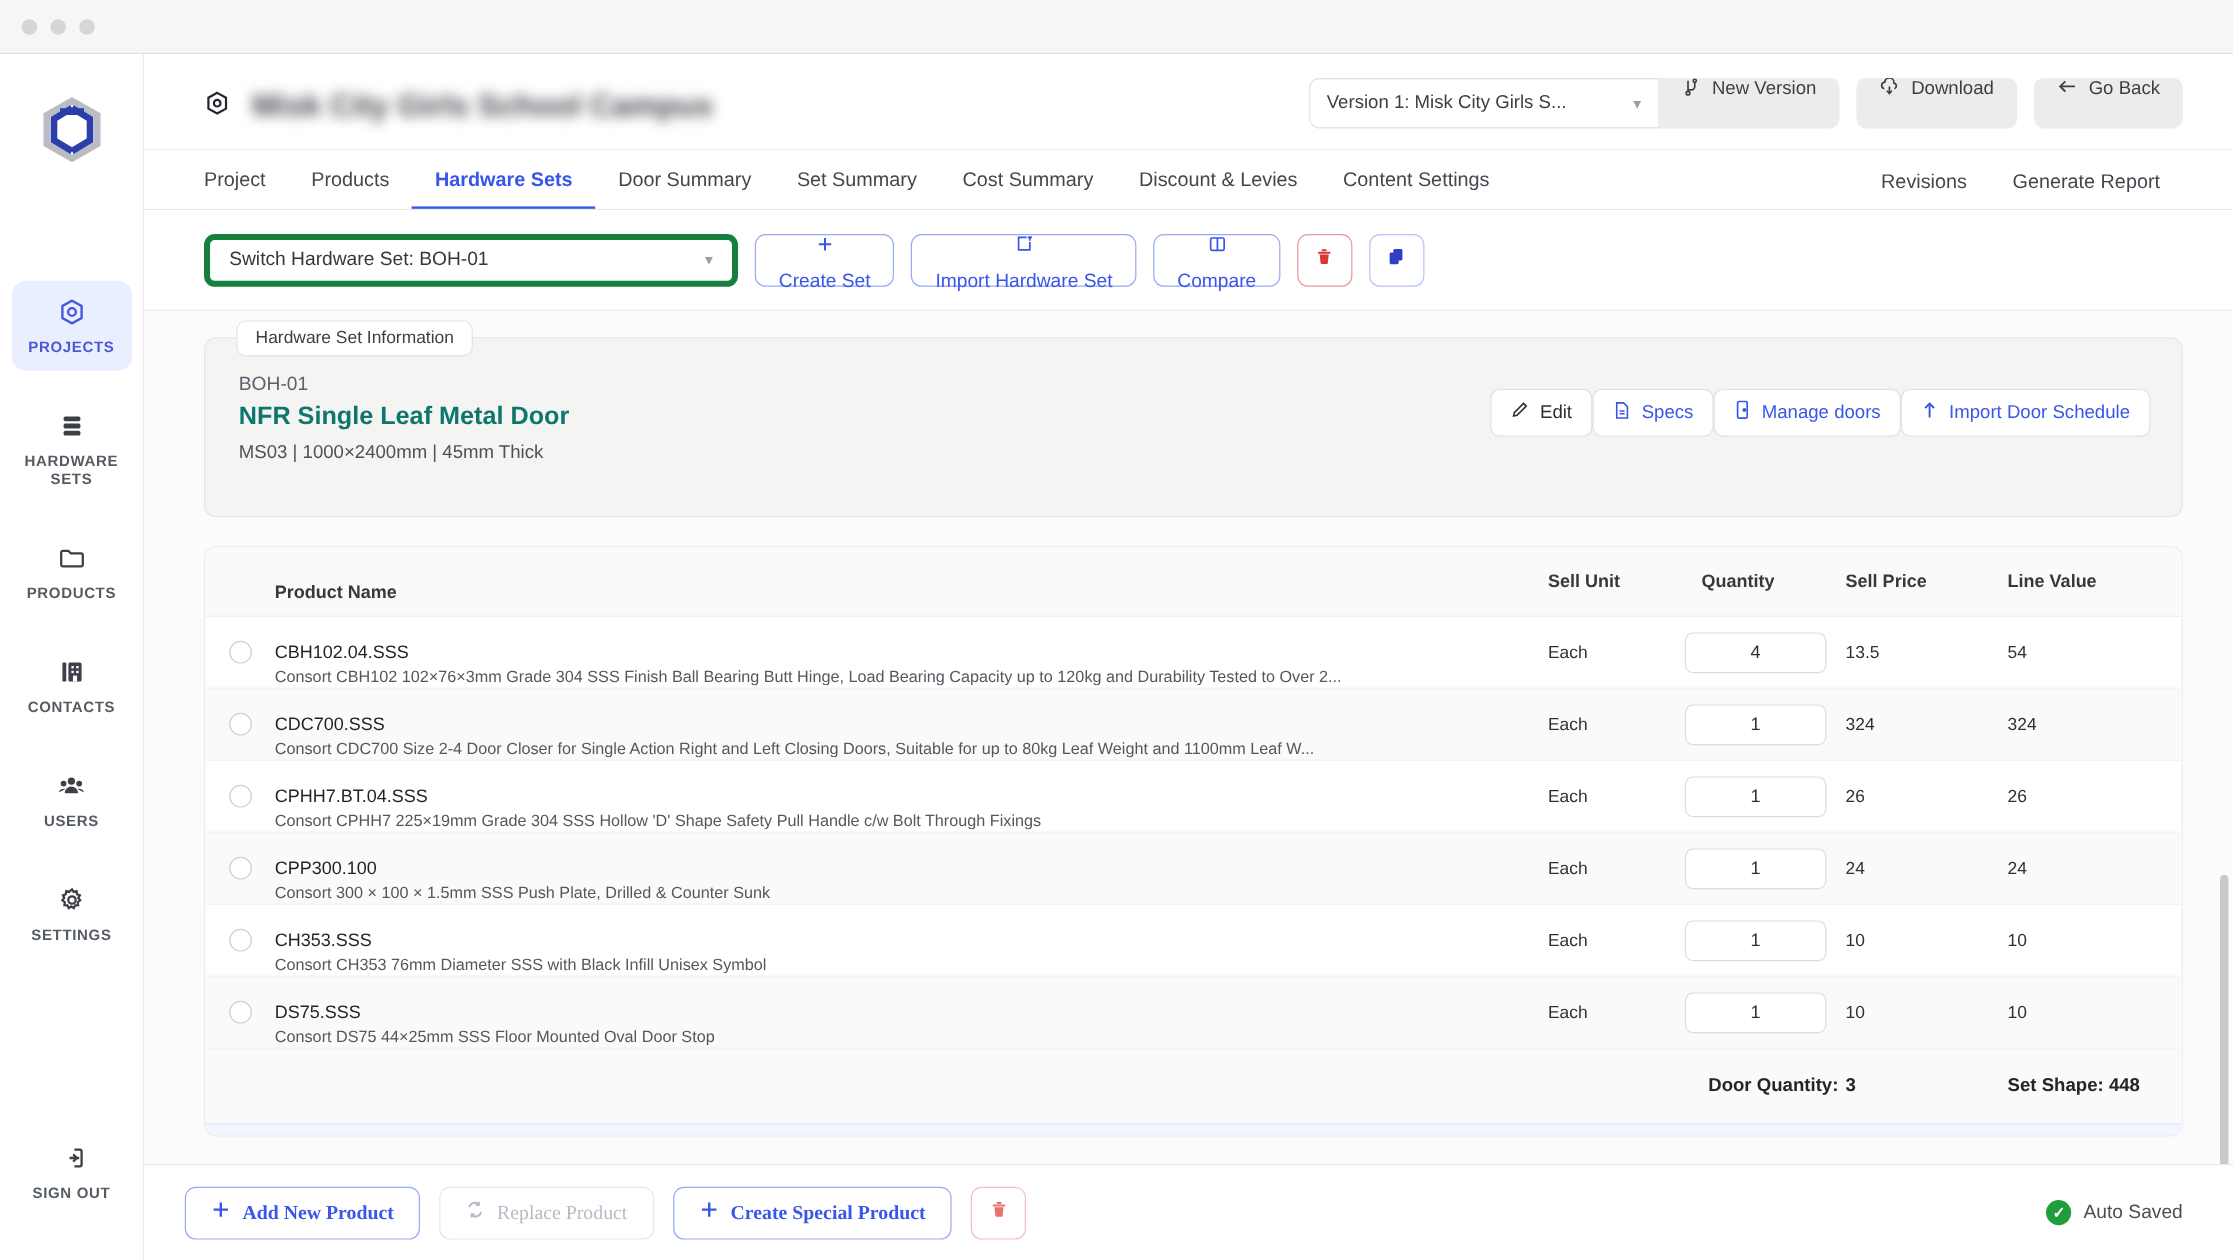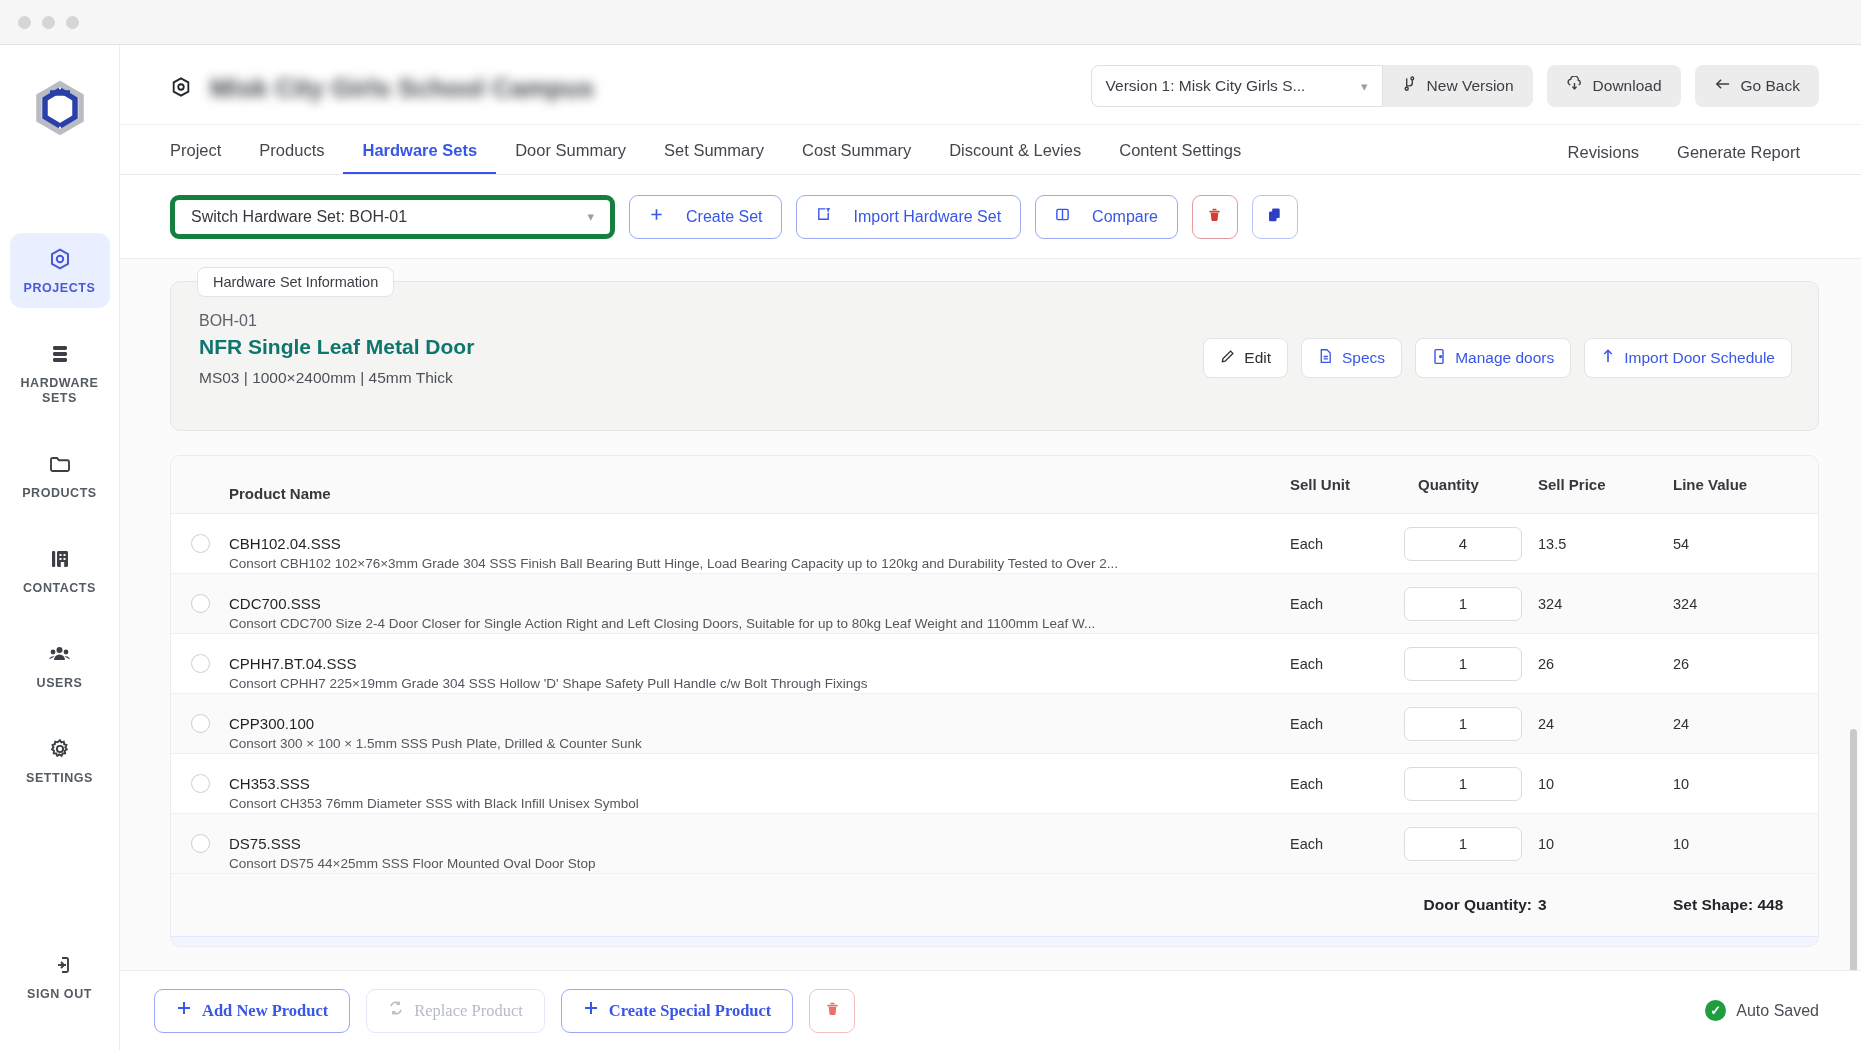--- a/index.html
+++ b/index.html
@@ -50,21 +50,21 @@
     filter: blur(5.5px); user-select:none;
   }
   .topbar-right { position:absolute; right:42px; top:20px; display:flex; align-items:center; }
   .version-select {
     width:292px; height:42px; background:#fff; border:1px solid #e0e0e0;
     border-radius:8px 0 0 8px; display:flex; align-items:center;
     padding:0 14px; font-size:15.5px; color:#3b3f45; justify-content:space-between;
   }
   .btn-grey {
     height:42px; background:#ececec; border:none; border-radius:8px;
-    display:flex; align-items:center; gap:10px; padding:0 19px;
+    display:flex; align-items:flex-start; gap:10px; padding:0 19px;
     font-size:15.5px; color:#3b3f45; cursor:pointer;
     font-family:"Liberation Sans", sans-serif;
   }
   .btn-newver { border-radius:0 8px 8px 0; }
   .topbar-right .btn-grey + .btn-grey { margin-left:14px; }
 
   
   .tabrow {
     position:relative; height:50px; border-bottom:1px solid #e9e9e9;
     display:flex; align-items:flex-end; padding:0 42px 0 50px;gap:12px;
@@ -84,23 +84,24 @@
     height:84px; display:flex; align-items:center; gap:14px; padding:0 0 0 50px;
     border-bottom:1px solid #ececec;
   }
   .switch-select {
     width:445px; height:44px; background:#fff; border:5px solid #15803d;
     border-radius:9px; display:flex; align-items:center; justify-content:space-between;
     padding:0 16px; font-size:16px; color:#34383e;
   }
   .btn-outline {
     height:44px; border:1px solid #9aa9f7; background:#fff; border-radius:9px;
-    color:#3856e8; font-size:16px; display:flex; align-items:center; gap:22px;
+    color:#3856e8; font-size:16px; display:flex; align-items:center; gap:10px;
     padding:0 19px; cursor:pointer; font-family:"Liberation Sans", sans-serif;
     white-space:nowrap;
+    flex-direction:column;
   }
   .btn-icon-sq {
     width:46px; height:44px; border-radius:9px; background:#fff;
     display:flex; align-items:center; justify-content:center; cursor:pointer;
   }
   .btn-icon-sq.danger { border:1px solid #e79a9a; }
   .btn-icon-sq.primary { border:1px solid #b9c3f9; }
 
   
   .content { position:relative; height:742px; background:#fbfbfb; padding:22px 42px 0 50px; overflow:hidden; }
@@ -110,21 +111,21 @@
     background:#f4f4f3; height:150px; padding:30px 26px 0 28px;
   }
   .info-legend {
     position:absolute; top:-15px; left:26px; background:#fff;
     border:1px solid #e3e3e3; border-radius:8px; padding:6px 15px;
     font-size:14.5px; color:#3b3f45;
   }
   .info-code { font-size:16px; color:#5c6169; margin-bottom:5px; }
   .info-name { font-size:21px; font-weight:700; color:#0f766e; margin-bottom:10px; }
   .info-meta { font-size:15.5px; color:#4d5158; }
-  .info-actions { position:absolute; right:26px; top:56px; display:flex; gap:13px; }
+  .info-actions { position:absolute; right:26px; top:42px; display:flex; }
   .btn-white {
     height:40px; background:#fff; border:1px solid #e2e2e2; border-radius:8px;
     display:flex; align-items:center; gap:9px; padding:0 16px;
     font-size:15.5px; color:#3856e8; cursor:pointer;
     font-family:"Liberation Sans", sans-serif; white-space:nowrap;
   }
   .btn-white.dark { color:#2b2e33; }
 
   
   .table-card {

